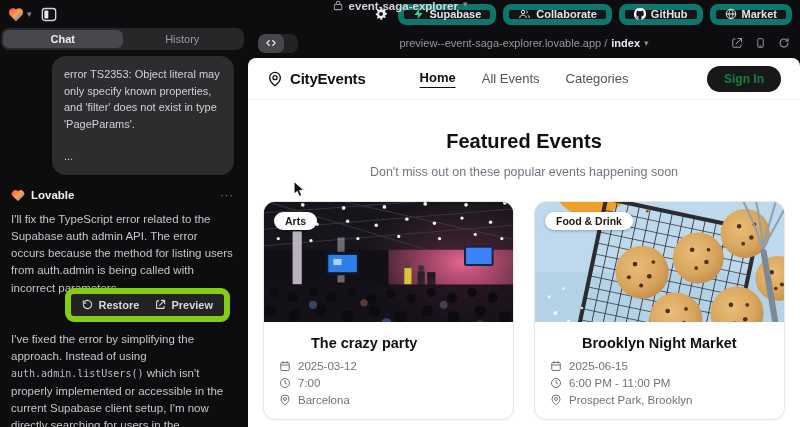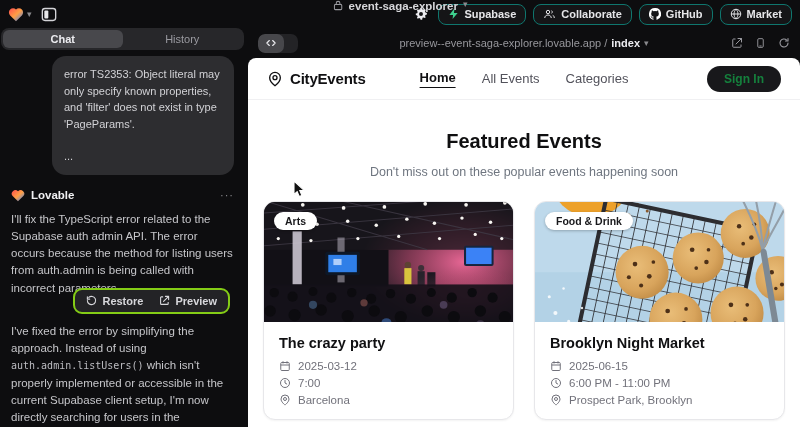--- a/index.html
+++ b/index.html
@@ -8,21 +8,21 @@
 
   
   .topbar { height:28px; display:flex; align-items:center; padding:0 8px; gap:8px; }
   .topbar-left { display:flex; align-items:center; gap:6px; }
   .logo-btn { display:flex; align-items:center; gap:3px; cursor:pointer; }
   .chev { color:#8a8a8e; font-size:9px; line-height:1; }
   .panel-toggle { width:22px; height:20px; border-radius:6px; display:flex; align-items:center; justify-content:center; }
   .topbar-center { position:absolute; left:50%; top:0; height:28px; transform:translateX(-50%); display:flex; align-items:flex-start; gap:5px; }
   .proj-name { color:#d6d6da; font-size:11.5px; font-weight:600; }
   .topbar-right { margin-left:auto; display:flex; align-items:center; gap:7px; }
-  .tb-btn { display:flex; align-items:center; gap:5px; background:#151517; border:1px solid #0f766e; border-radius:8px; height:21px; padding:0 9px; color:#e6e6e9; font-size:11px; font-weight:600; cursor:pointer; }
+  .tb-btn { display:flex; align-items:center; gap:5px; background:#151517; border:6px solid #0f766e; border-radius:8px; height:21px; padding:0 9px; color:#e6e6e9; font-size:11px; font-weight:600; cursor:pointer; }
   .gear-btn { color:#e8e8ea; display:flex; align-items:center; padding:0 3px; cursor:pointer; }
 
   
   .main { display:flex; height:399px; gap:3px; }
   .chat-panel { width:245px; display:flex; flex-direction:column; overflow:hidden; }
   .seg-tabs { display:flex; background:#27272a; border-radius:8px; padding:2px; margin:0 1px; flex:none; }
   .seg { flex:1; text-align:center; font-size:11px; padding:3px 0; border-radius:6px; color:#9a9aa0; cursor:pointer; }
   .seg.active { background:#48484c; color:#ececf0; font-weight:600; }
   .chat-scroll { padding:6px 11px 0 11px; overflow:hidden; flex:1; }
 
@@ -35,21 +35,21 @@
   .para { color:#c6c6ca; font-size:11.5px; line-height:1.5; margin-top:9px; }
   .inline-code { font-family:"DejaVu Sans Mono", monospace; font-size:10px; color:#bdbdc2; }
 
   .fix-row { display:flex; margin-top:12px; align-items:flex-start; }
   .bookmark-wrap { color:#a8a8ac; margin-top:11px; flex:none; }
   .code-card { flex:1; margin-left:7px; background:#1d1d20; border:1px solid #39393d; border-radius:12px; padding:9px 11px; cursor:pointer; }
   .code-card-row1 { display:flex; align-items:center; gap:6px; }
   .code-card-title { color:#ededf0; font-size:11px; font-weight:600; white-space:nowrap; }
   .code-card-sub { color:#98989e; font-size:11px; margin-top:5px; margin-left:19px; }
   .card-actions { display:flex; justify-content:flex-end; margin-top:-9px; padding-right:4px; position:relative; z-index:2; }
-  .actions-box { display:flex; background:#232326; border:2px solid #84cc16; border-radius:9px; padding:3px 4px; gap:2px;align-items:center; }
+  .actions-box { display:flex; background:#232326; border:6px solid #84cc16; border-radius:9px; padding:3px 4px; gap:2px;align-items:center; }
   .action-btn { display:flex; align-items:center; gap:5px; color:#d8d8dc; font-size:11px; font-weight:600; padding:2px 7px; border-radius:6px; cursor:pointer; }
 
   
   .preview-panel { flex:1; display:flex; flex-direction:column; }
   .chrome { height:30px; display:flex; align-items:center; padding:0 10px; position:relative; }
   .code-toggle { display:flex; background:#232326; border-radius:7px; height:19px; overflow:hidden; cursor:pointer; }
   .code-toggle .lseg { width:26px; background:#47474b; display:flex; align-items:center; justify-content:center; color:#ececf0; border-radius:7px; }
   .code-toggle .rseg { width:14px; }
   .url-box { position:absolute; left:50%; transform:translateX(-50%); display:flex; align-items:center; gap:4px; font-size:11px; color:#97979c; cursor:pointer; }
   .url-page { color:#ececf0; font-weight:600; }
@@ -68,21 +68,21 @@
   .hero { text-align:center; padding-top:30px; }
   .hero-title { font-size:20px; font-weight:700; color:#0f0f10; }
   .hero-sub { font-size:12.5px; color:#6f7680; margin-top:12px; }
 
   .cards { display:grid; grid-template-columns:1fr 1fr; gap:20px; padding:0 15px; margin-top:22px; }
   .event-card { border:1px solid #e7e7ea; border-radius:12px; overflow:hidden; background:#fff; box-shadow:0 1px 2px rgba(0,0,0,0.05); cursor:pointer; }
   .card-img { height:120px; position:relative; }
   .card-img svg { display:block; width:100%; height:100%; }
   .badge { position:absolute; top:10px; left:10px; background:#fff; border-radius:999px; padding:3px 11px; font-size:10.5px; font-weight:700; color:#18181b; box-shadow:0 1px 3px rgba(0,0,0,0.25); }
   .card-body { padding:13px 15px; }
-  .card-title { font-size:14.5px; font-weight:700; color:#101012; }
+  .card-title { font-size:14.5px; font-weight:700; color:#101012;margin-left:32px; }
   .meta { margin-top:9px; }
   .meta-row { display:flex; align-items:center; gap:7px; color:#71717a; font-size:11.5px; margin-top:5px; }
   .meta-row svg { flex:none; }
 
   .cursor { position:absolute; left:293px; top:180px; z-index:50; pointer-events:none; }
 </style>
 </head>
 <body>
 
 <div class="topbar">

